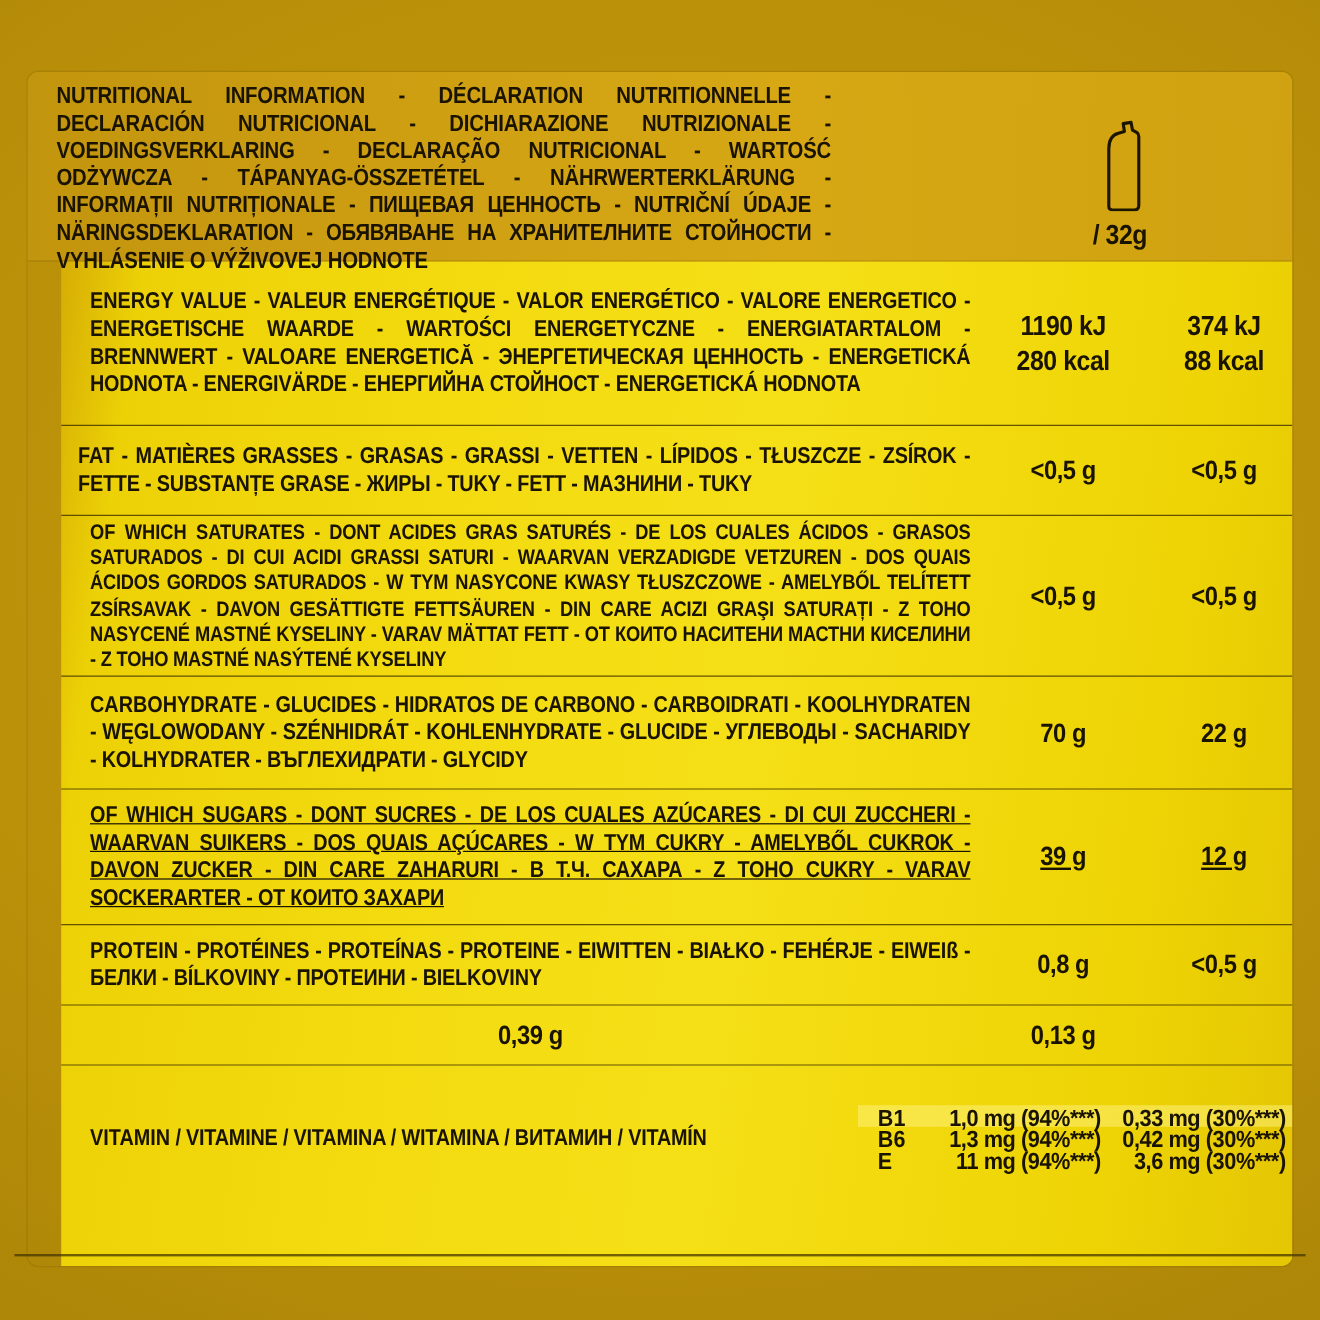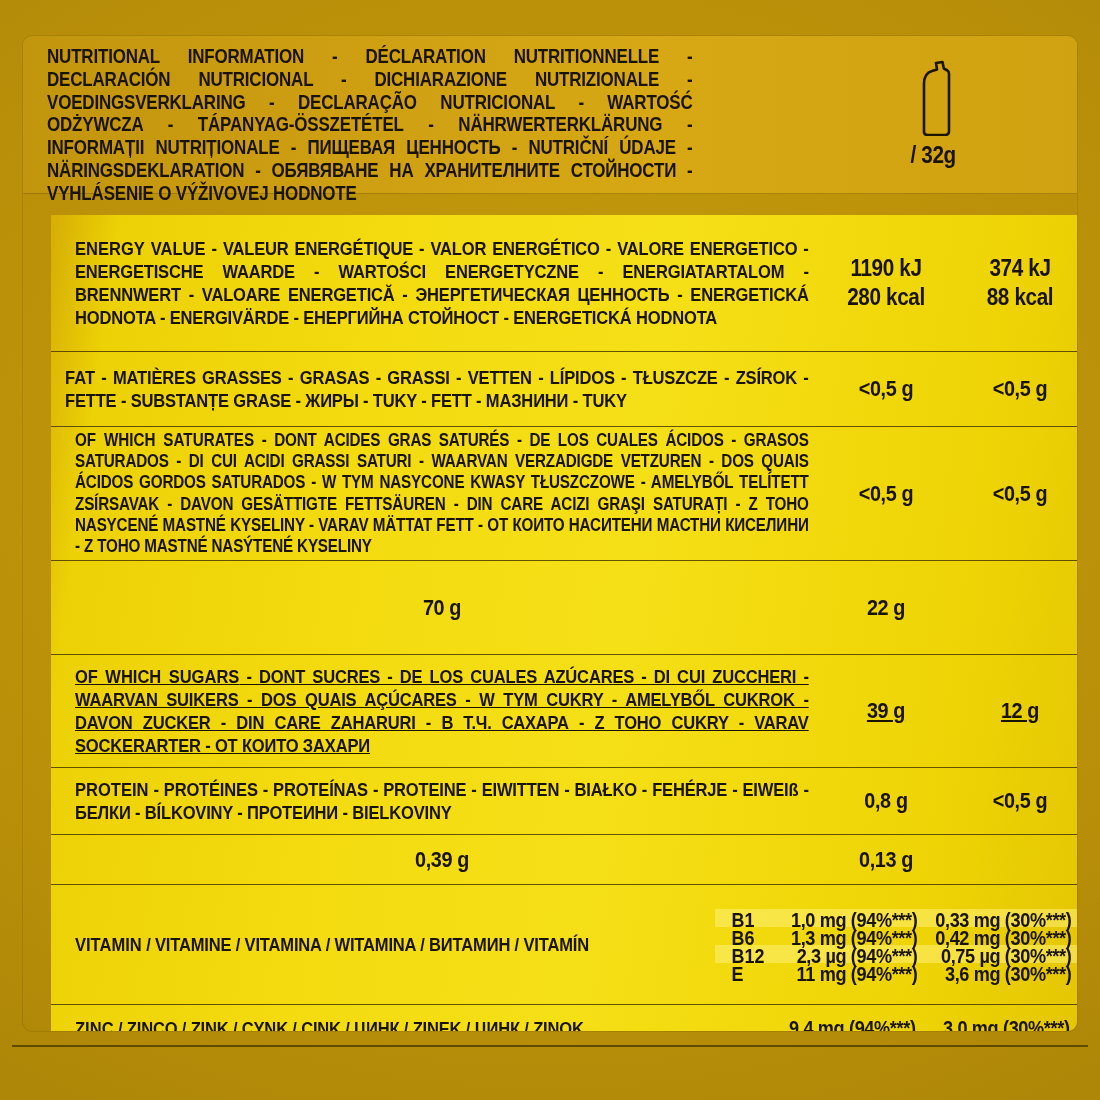--- a/index.html
+++ b/index.html
@@ -3,40 +3,40 @@
 <meta charset="utf-8">
 <style>
   html,body{margin:0;padding:0;}
   body{
     width:1100px;height:1100px;position:relative;overflow:hidden;
     font-family:"Liberation Sans","DejaVu Sans",sans-serif;
     background:radial-gradient(130% 100% at 50% 42%, #c59b0c 0%, #b98f09 48%, #9d7906 100%);
     color:#191300;
   }
   .label-card{
-    position:absolute;left:23px;top:36px;width:1054px;height:995px;
+    position:absolute;left:23px;top:60px;width:1054px;height:995px;
     border-radius:9px;overflow:hidden;
     box-shadow:0 0 0 1px rgba(120,90,0,.25);
-    display:flex;flex-direction:column;gap:21px;
+    display:flex;flex-direction:column;
   }
   
   .hdr{
     height:158px;flex:0 0 158px;
     background:linear-gradient(90deg,#c2950e 0%,#cc9d11 25%,#d7a814 60%,#d0a211 100%);
     display:flex;box-sizing:border-box;padding:9px 0 0 24px;
     border-bottom:1px solid rgba(90,70,0,.35);
   }
   .hdr-title{width:742px;flex:0 0 742px;display:flex;align-items:flex-start;}
   .hdr-title p{
     margin:0;font-size:19.5px;line-height:22.8px;font-weight:700;
     text-align:justify;letter-spacing:-.2px;
     width:853px;transform:scaleX(.87);transform-origin:0 0;
   }
   .hdr-100{flex:0 0 170px;display:flex;align-items:flex-end;justify-content:center;padding-bottom:8px;}
-  .hdr-32{flex:1;display:flex;flex-direction:column;align-items:center;justify-content:flex-end;padding-bottom:24px;}
+  .hdr-32{flex:1;display:flex;flex-direction:column;align-items:center;justify-content:flex-end;padding-bottom:8px;}
   .per-label{font-size:23px;font-weight:700;letter-spacing:-.4px;transform:scaleX(.9);}
   .gel-icon{margin-bottom:6px;}
   
   .rows{
     flex:1;display:flex;flex-direction:column;
     background:linear-gradient(98deg,#d6ad05 0%,#ecd106 6%,#f3db10 30%,#f5df16 55%,#eed405 85%,#e4c603 100%);
     margin-left:28px;
   }
   .row{
     display:grid;grid-template-columns:1fr 154px 114px;
@@ -129,20 +129,23 @@
 
     <div class="row r-saturates">
       <div class="lbl">
         <p><b class="lead">OF WHICH SATURATES</b><span> - DONT ACIDES GRAS SATURÉS - DE LOS CUALES ÁCIDOS - GRASOS SATURADOS - DI CUI ACIDI GRASSI SATURI - WAARVAN VERZADIGDE VETZUREN - DOS QUAIS ÁCIDOS GORDOS SATURADOS - W TYM NASYCONE KWASY TŁUSZCZOWE - AMELYBŐL TELÍTETT ZSÍRSAVAK - DAVON GESÄTTIGTE FETTSÄUREN - DIN CARE ACIZI GRAŞI SATURAȚI - Z TOHO NASYCENÉ MASTNÉ KYSELINY - VARAV MÄTTAT FETT - ОТ КОИТО НАСИТЕНИ МАСТНИ КИСЕЛИНИ - Z TOHO MASTNÉ NASÝTENÉ KYSELINY</span></p>
       </div>
       <div class="val">&lt;0,5 g</div>
       <div class="val">&lt;0,5 g</div>
     </div>
 
     <div class="row r-carbohydrate">
+      <div class="lbl">
+        <p><b class="lead">CARBOHYDRATE</b><span> - GLUCIDES - HIDRATOS DE CARBONO - CARBOIDRATI - KOOLHYDRATEN - WĘGLOWODANY - SZÉNHIDRÁT - KOHLENHYDRATE - GLUCIDE - УГЛЕВОДЫ - SACHARIDY - KOLHYDRATER - ВЪГЛЕХИДРАТИ - GLYCIDY</span></p>
+      </div>
       <div class="val">70 g</div>
       <div class="val">22 g</div>
     </div>
 
     <div class="row r-sugars">
       <div class="lbl">
         <p><b class="lead">OF WHICH SUGARS</b><span> - DONT SUCRES - DE LOS CUALES AZÚCARES - DI CUI ZUCCHERI - WAARVAN SUIKERS - DOS QUAIS AÇÚCARES - W TYM CUKRY - AMELYBŐL CUKROK - DAVON ZUCKER - DIN CARE ZAHARURI - В Т.Ч. САХАРА - Z TOHO CUKRY - VARAV SOCKERARTER - ОТ КОИТО ЗАХАРИ</span></p>
       </div>
       <div class="val">39 g</div>
       <div class="val">12 g</div>
@@ -169,37 +172,25 @@
         <div class="vit-row hl">
           <span class="vit-name">B1</span>
           <span class="vit-v">1,0 mg (94%***)</span>
           <span class="vit-v">0,33 mg (30%***)</span>
         </div>
         <div class="vit-row">
           <span class="vit-name">B6</span>
           <span class="vit-v">1,3 mg (94%***)</span>
           <span class="vit-v">0,42 mg (30%***)</span>
         </div>
-        <div class="vit-row hl">
-          <span class="vit-name">B12</span>
-          <span class="vit-v">2,3 µg (94%***)</span>
-          <span class="vit-v">0,75 µg (30%***)</span>
-        </div>
         <div class="vit-row">
           <span class="vit-name">E</span>
           <span class="vit-v">11 mg (94%***)</span>
           <span class="vit-v">3,6 mg (30%***)</span>
         </div>
       </div>
     </div>
 
-    <div class="row r-zinc">
-      <div class="lbl vit-label">
-        <p><b class="lead">ZINC</b><span> / ZINCO / ZINK / CYNK / CINK / ЦИНК / ZINEK / ЦИНК / ZINOK</span></p>
-      </div>
-      <div class="zinc-v100 zn">9,4 mg (94%***)</div>
-      <div class="zinc-v32 zn">3,0 mg (30%***)</div>
-    </div>
 
   </div>
 </div>
 
 <div class="bottom-rule"></div>
 
 </body></html>

